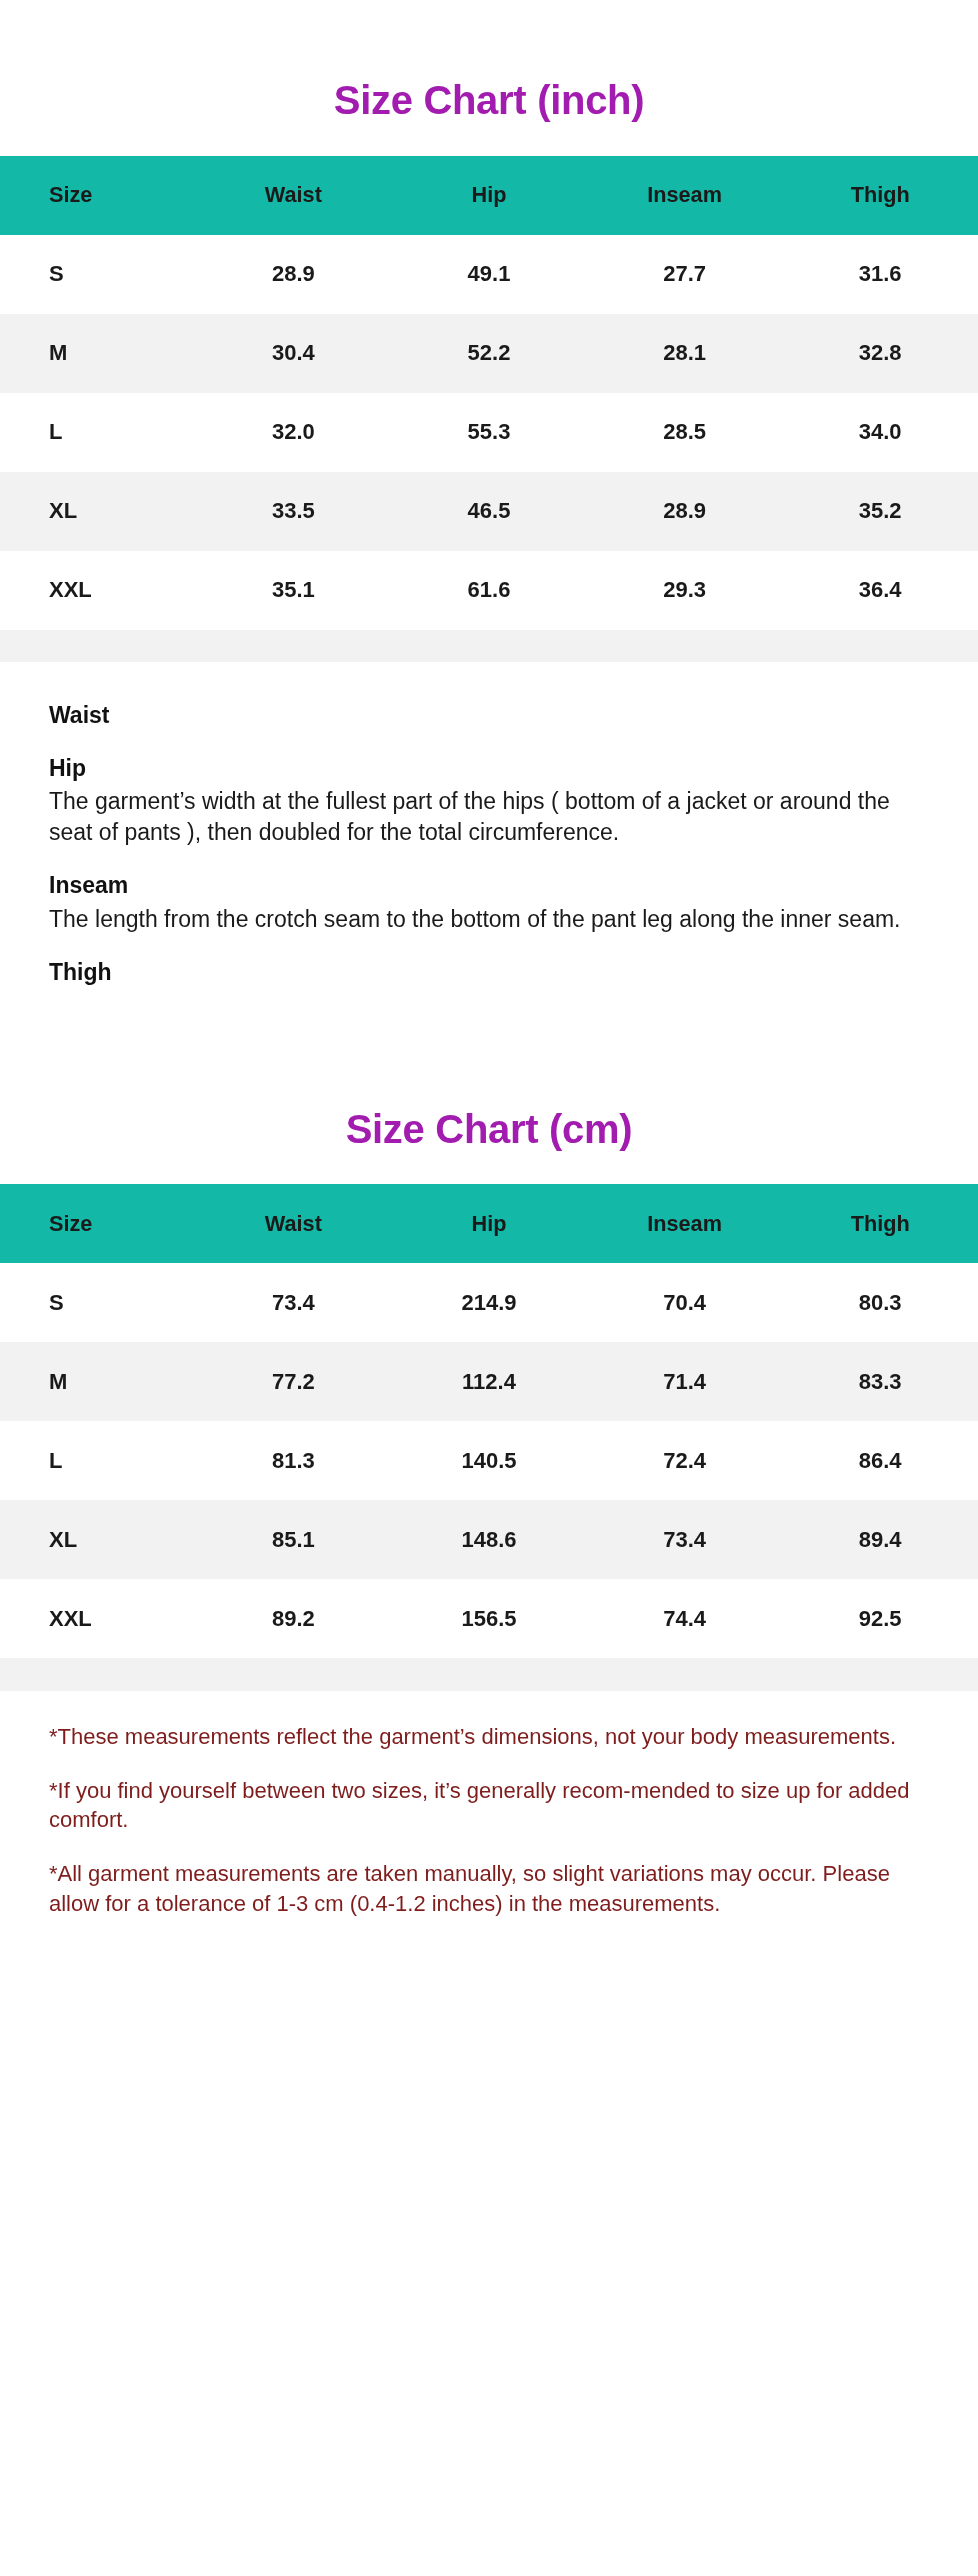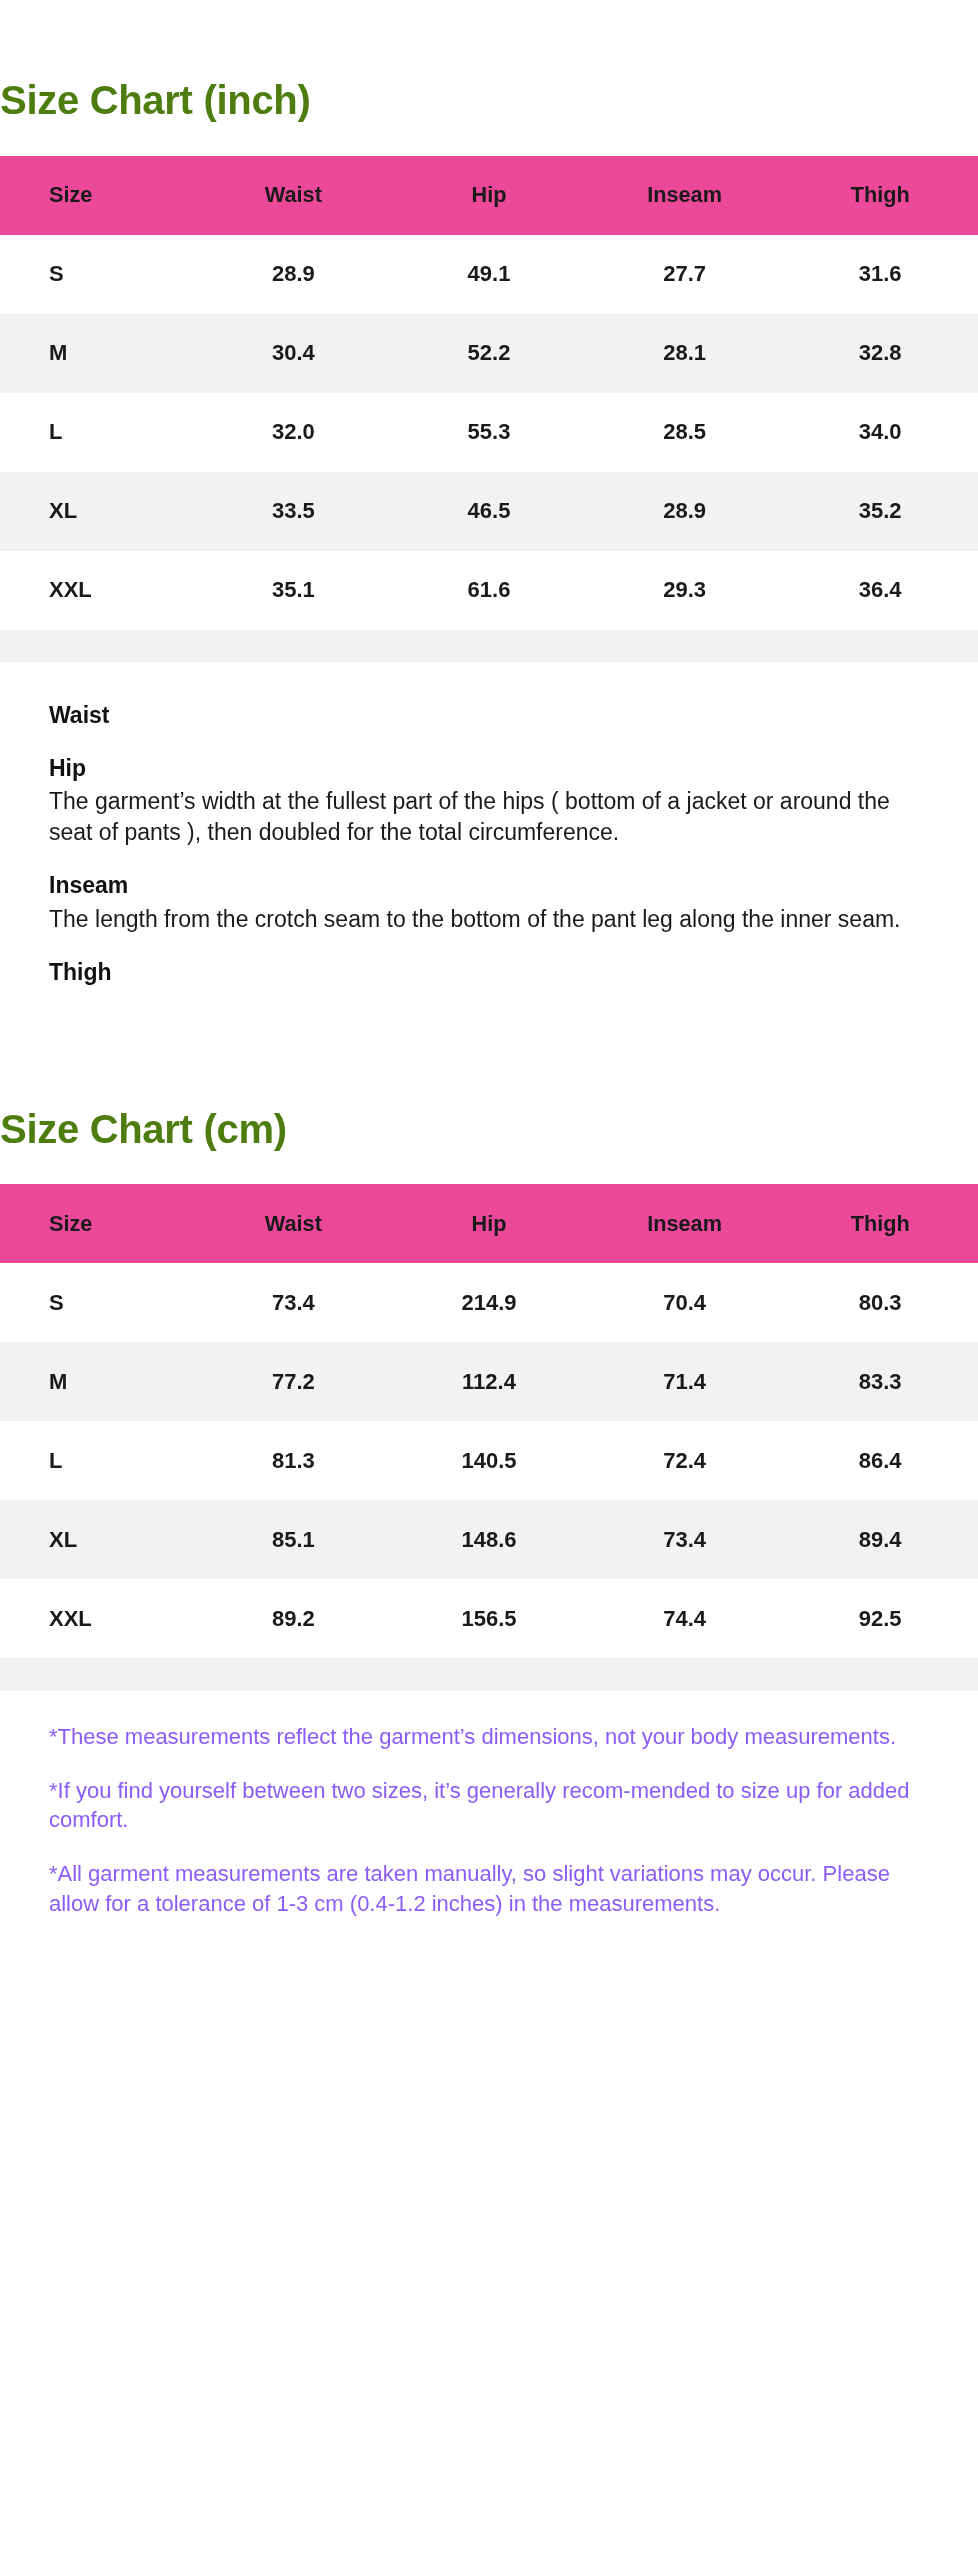--- a/index.html
+++ b/index.html
@@ -12,25 +12,25 @@
     font-family: "Liberation Sans", sans-serif;
     color: #1a1a1a;
     -webkit-font-smoothing: antialiased;
   }
   .page {
     width: 978px;
     box-sizing: border-box;
     padding: 0;
   }
   .chart-title {
-    text-align: left;
+    text-align: center;
     font-size: 40px;
     font-weight: 700;
     letter-spacing: -0.3px;
-    color: #4d7c0f;
+    color: #a21caf;
     margin: 0;
     padding: 78px 0 32.5px 0;
   }
   .chart-title.second {
     padding-top: 96px;
   }
   table.size-table {
     width: 100%;
     border-collapse: collapse;
     table-layout: fixed;
@@ -49,21 +49,21 @@
     font-weight: 700;
     font-size: 21.7px;
   }
   table.size-table th:first-child,
   table.size-table td:first-child {
     text-align: left;
     padding-left: 49px;
     font-weight: 700;
   }
   table.size-table th:first-child { font-weight: 700; }
-  table.size-table tr.head-row { background: #ec4899; }
+  table.size-table tr.head-row { background: #14b8a6; }
   table.size-table tr.alt { background: #f2f2f2; }
   table.size-table tr.plain { background: #ffffff; }
   .spacer-band {
     height: 32.5px;
     background: #f2f2f2;
     width: 100%;
   }
   .definitions {
     padding: 39px 49px 0 49px;
   }
@@ -82,21 +82,21 @@
     line-height: 1.33;
     color: #1a1a1a;
     margin: 0;
   }
   .notes {
     padding: 31px 49px 42px 49px;
   }
   .note {
     font-size: 22px;
     line-height: 1.35;
-    color: #8b5cf6;
+    color: #7f1d1d;
     margin: 0 0 24px 0;
   }
   .note:last-child { margin-bottom: 10px; }
 </style>
 </head>
 <body>
 
 <div class="page">
 
   <h1 class="chart-title">Size Chart (inch)</h1>

